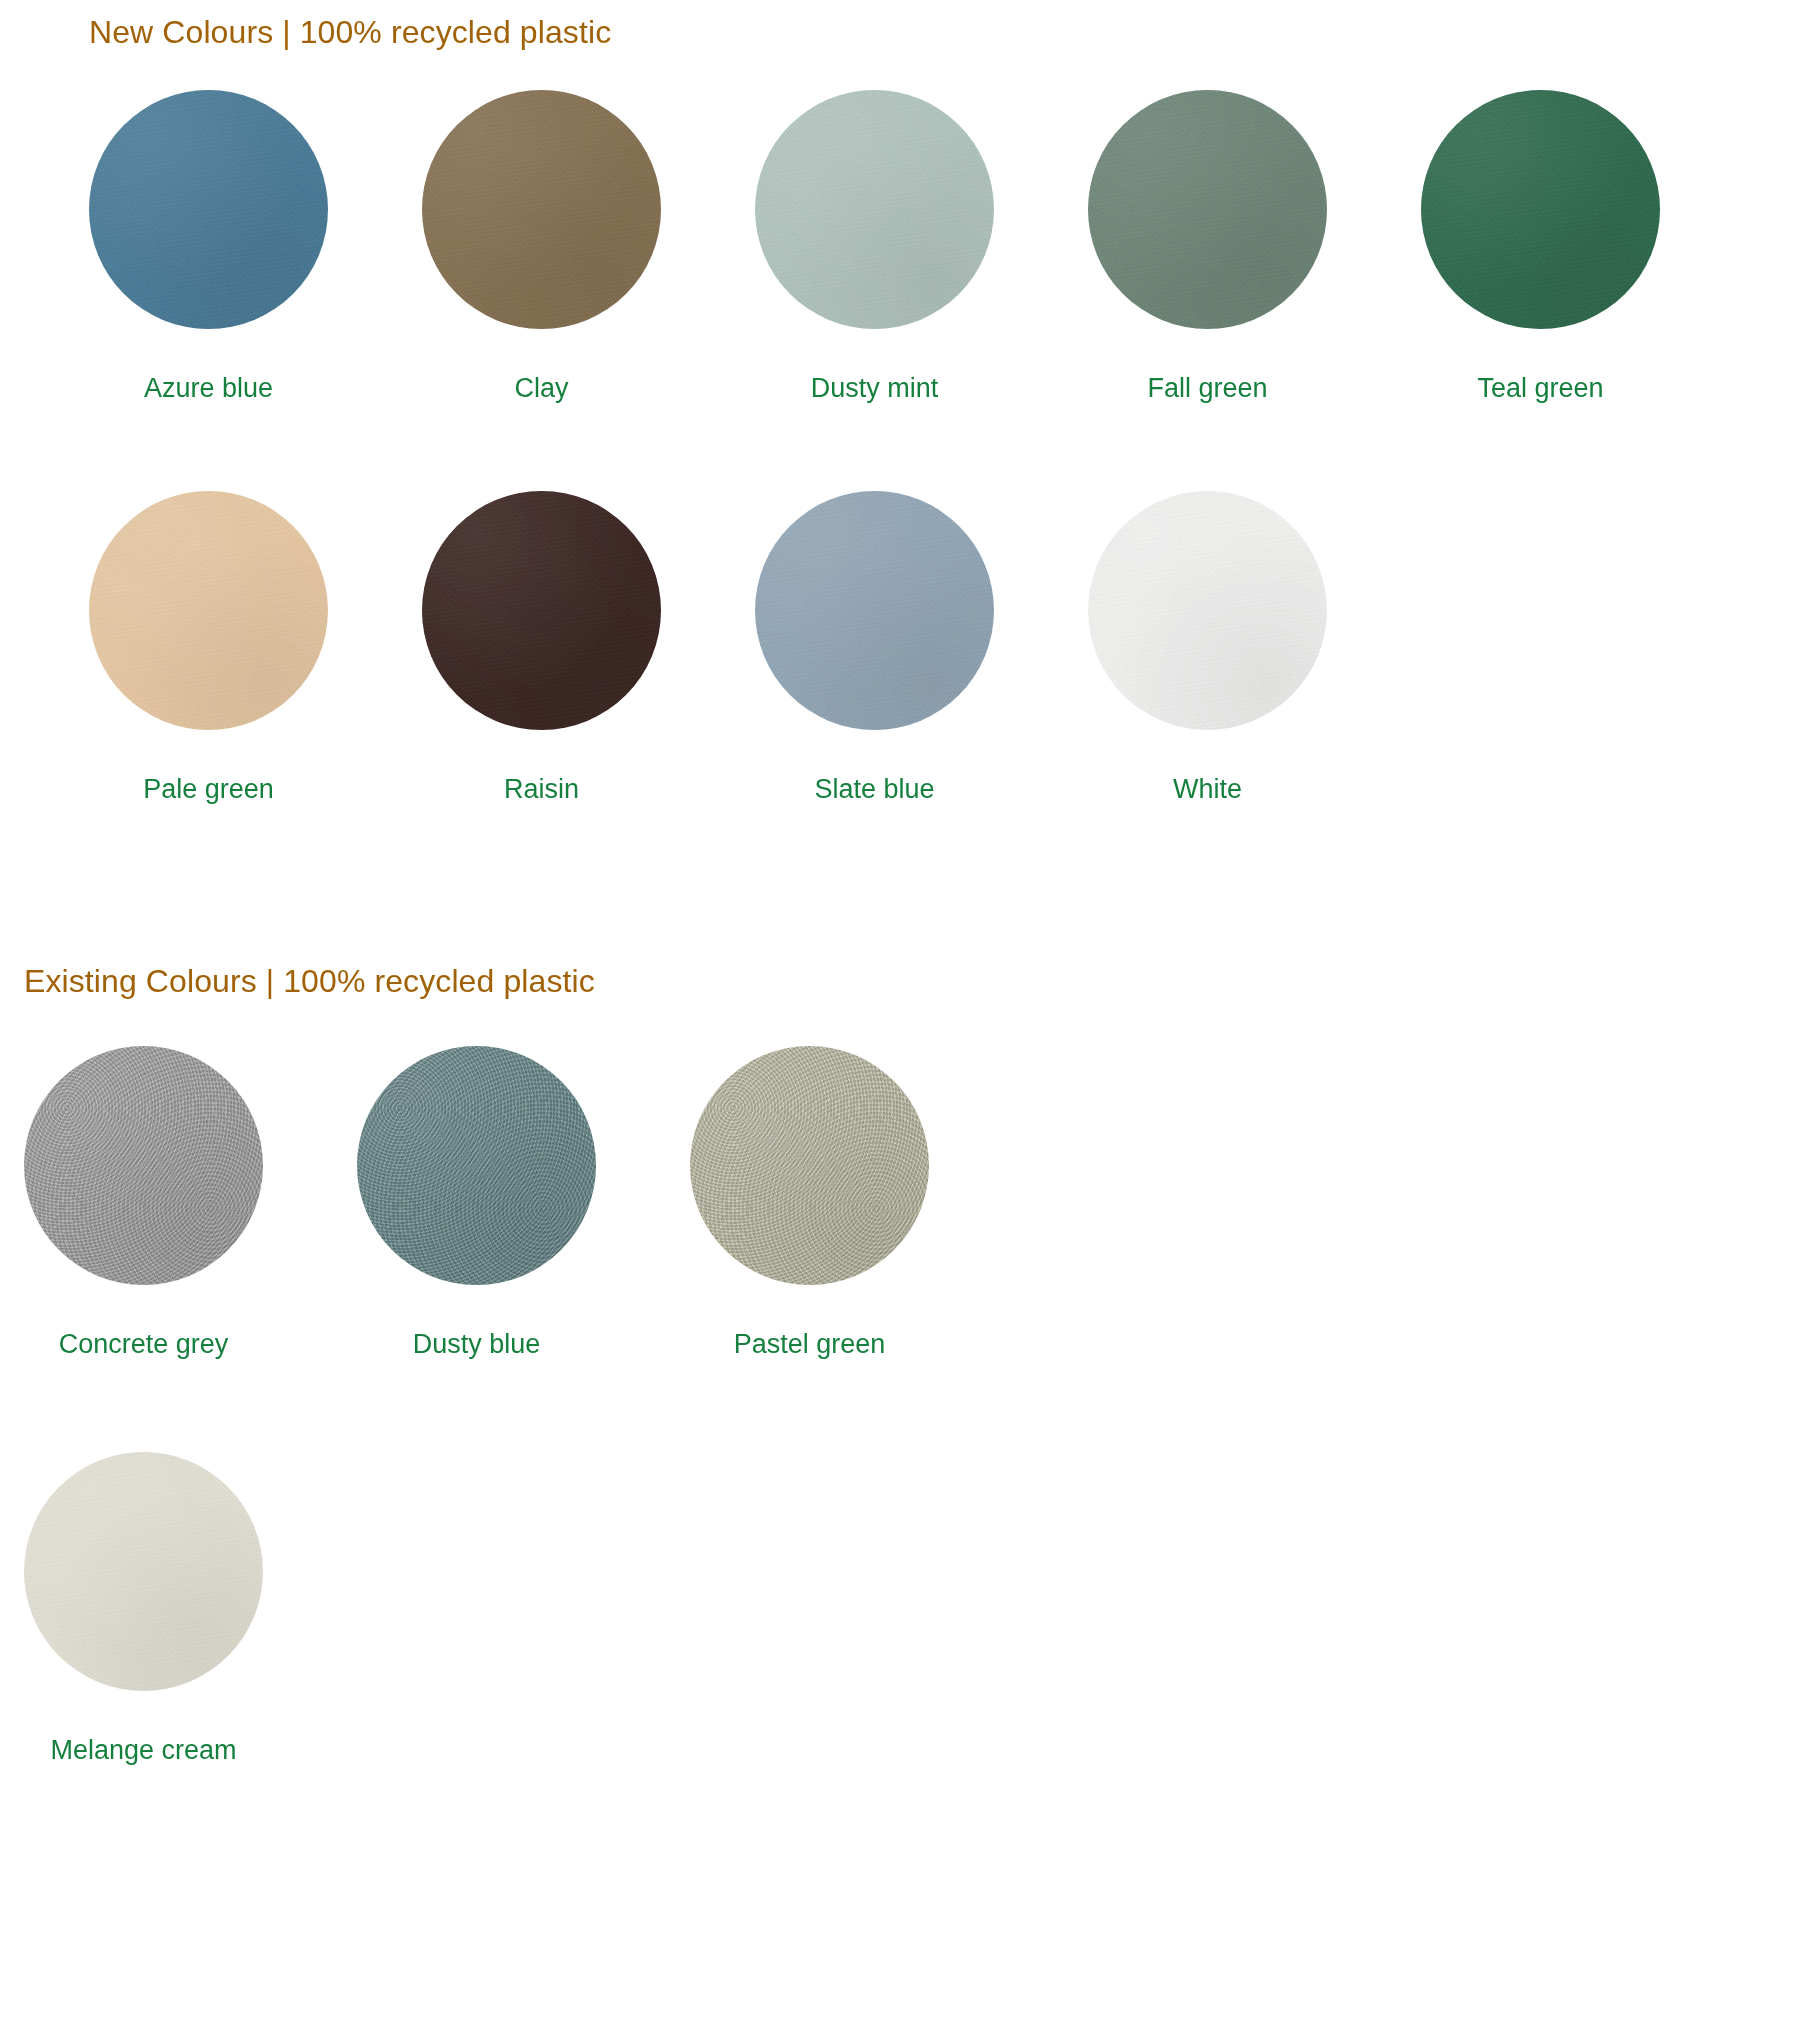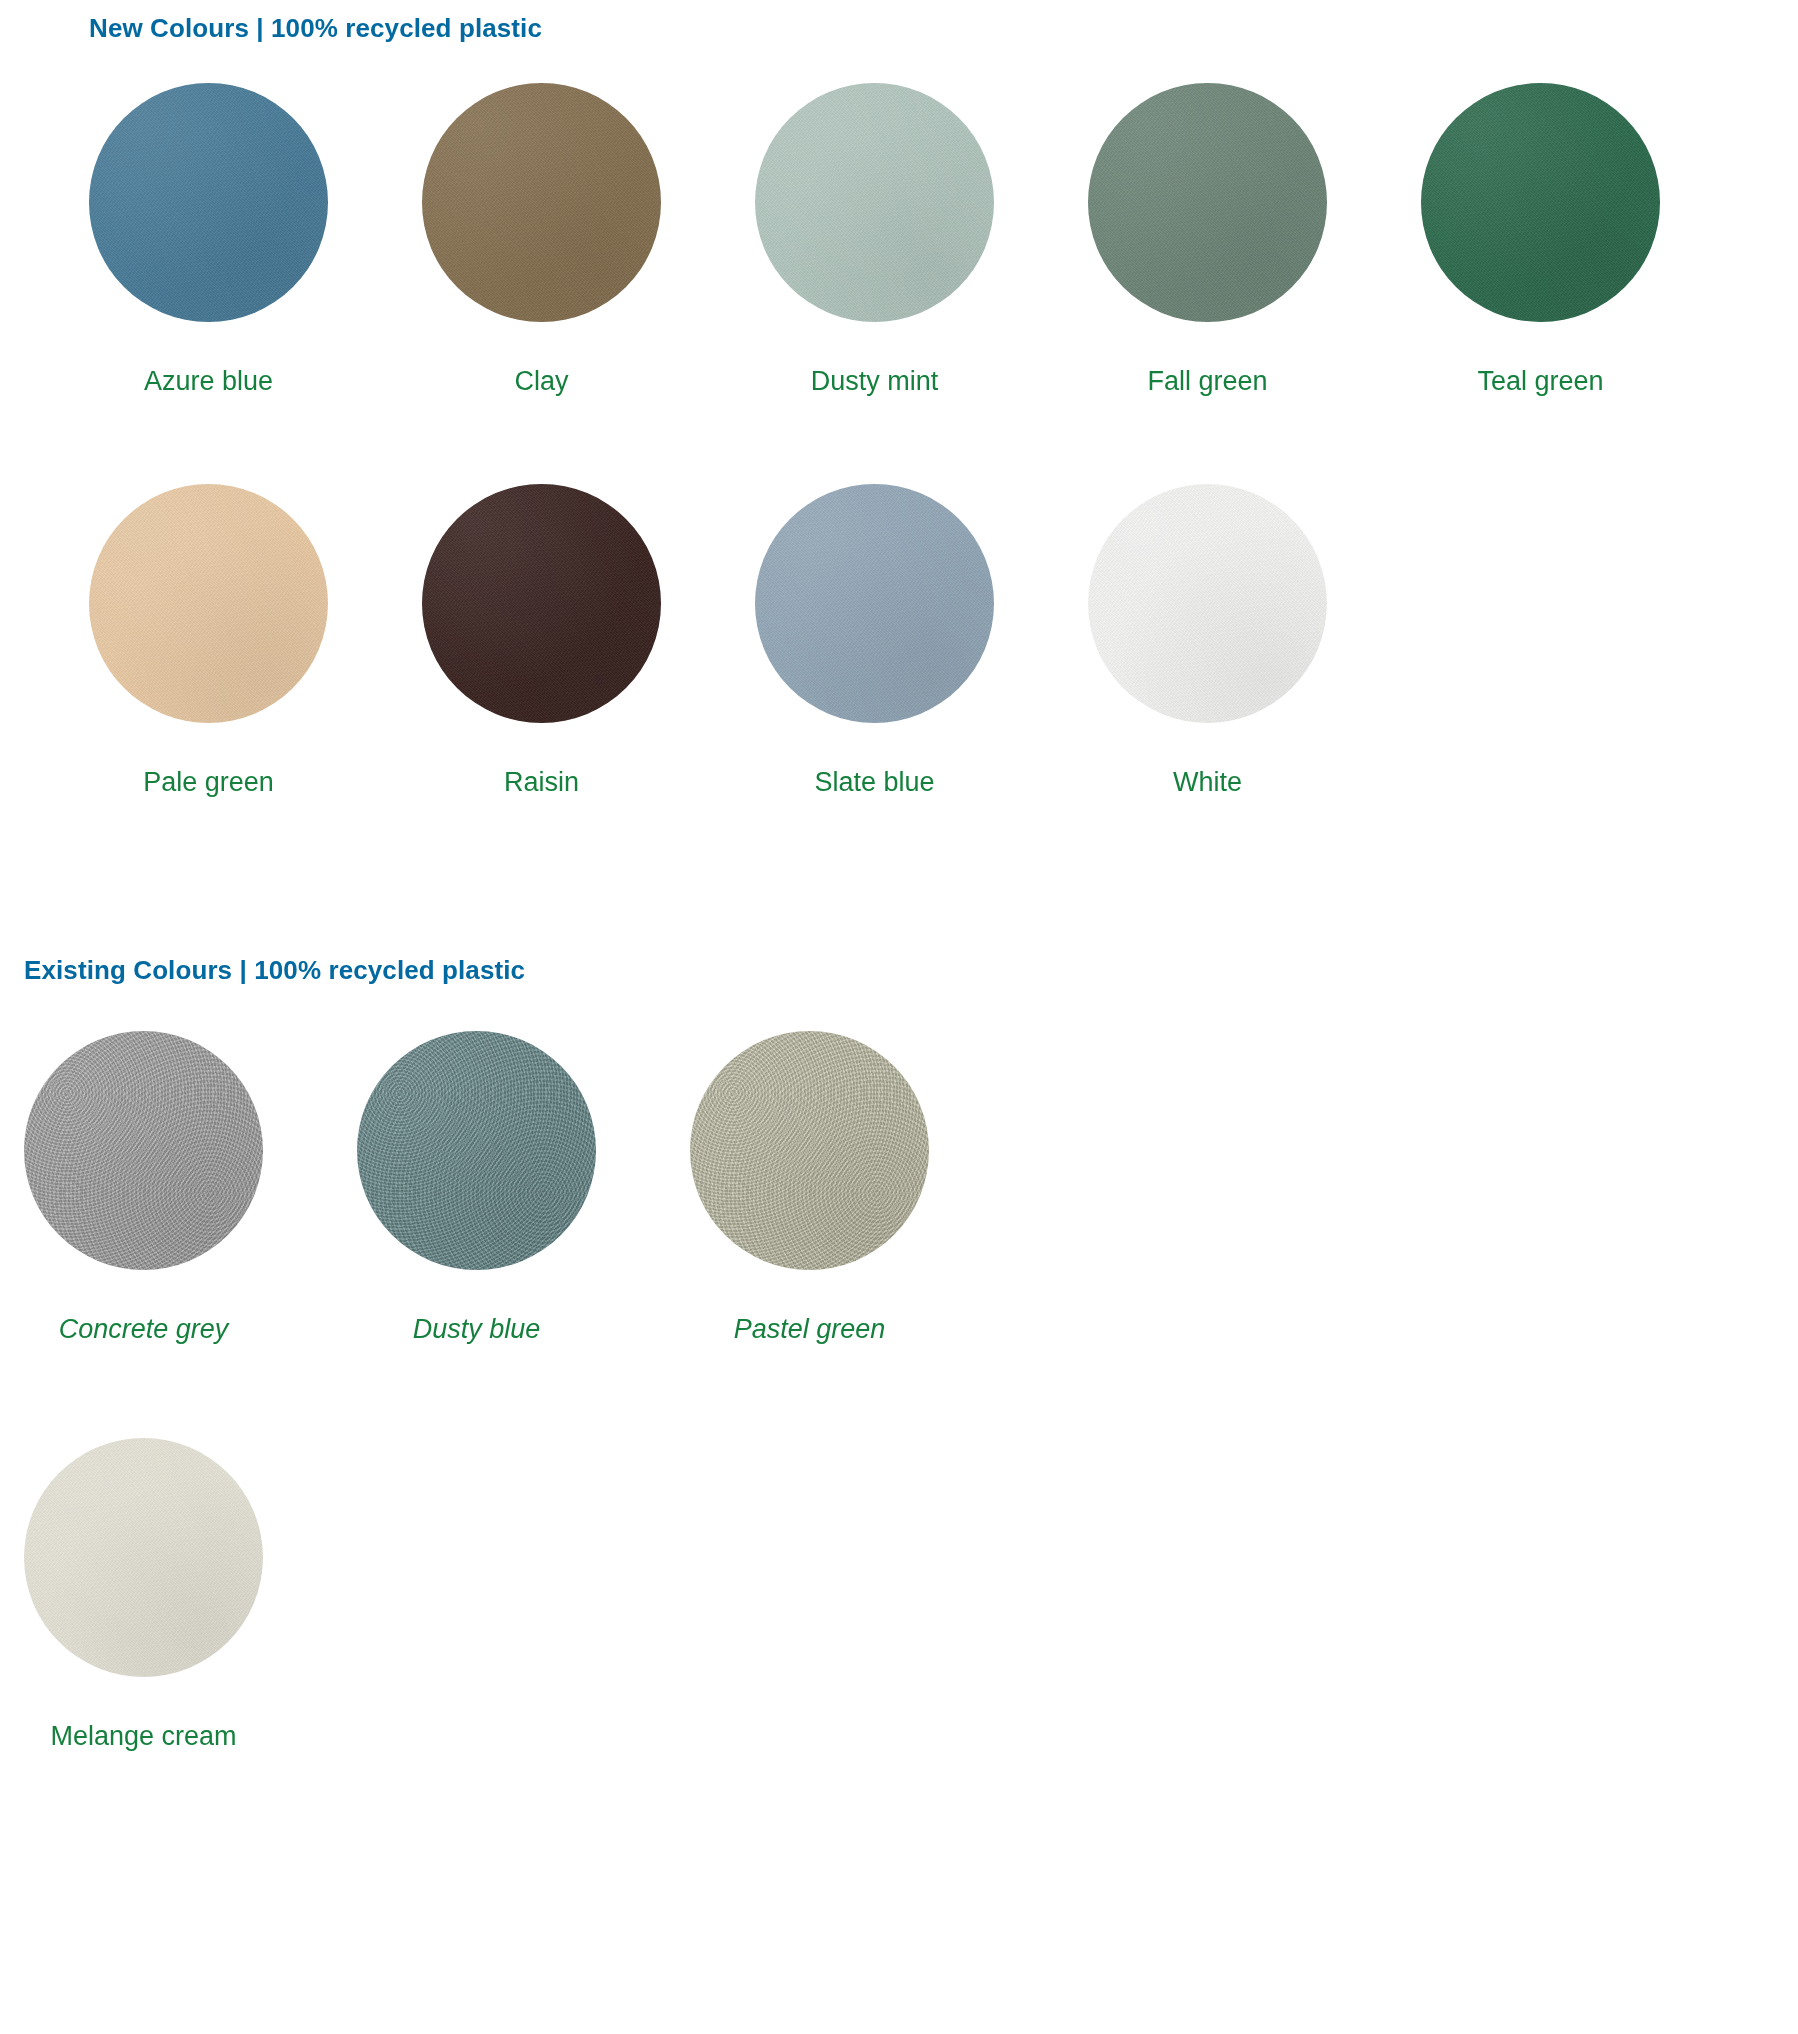--- a/index.html
+++ b/index.html
@@ -20,25 +20,25 @@
     min-height: 2035px;
     background: #ffffff;
     position: relative;
     padding: 0;
   }
 
   
   .section { padding-left: 89px; }
 
   .section-title {
-    font-size: 26px;
-    font-weight: 700;
+    font-size: 32px;
+    font-weight: 400;
     letter-spacing: 0.1px;
     line-height: 1.2;
-    color: #0369a1;
+    color: #a16207;
   }
 
   
   .swatch-grid {
     display: grid;
     grid-template-columns: repeat(5, 333px);
     justify-content: start;
   }
 
   .swatch-cell {
@@ -109,21 +109,21 @@
     color: #15803d;
     white-space: nowrap;
   }
 
   
   .sec-new-title   { padding-top: 13px; }
   .row-gap-top     { margin-top: 39px; }
   .row-label-gap   { margin-top: 43px; }
   .row2-gap        { margin-top: 86px; }
   .sec-existing    { margin-top: 157px; padding-left: 24px; }
-  .existing-rows   { margin-top: 45px; font-style: italic; }
+  .existing-rows   { margin-top: 45px; }
   .row3-gap        { margin-top: 92px; }
 </style>
 </head>
 <body style="color: rgb(17, 17, 17);">
 
 <div class="page" style="background: rgb(255, 255, 255);">
 
   <div class="section sec-new-title">
     <h2 class="section-title">New Colours | 100% recycled plastic</h2>
 

